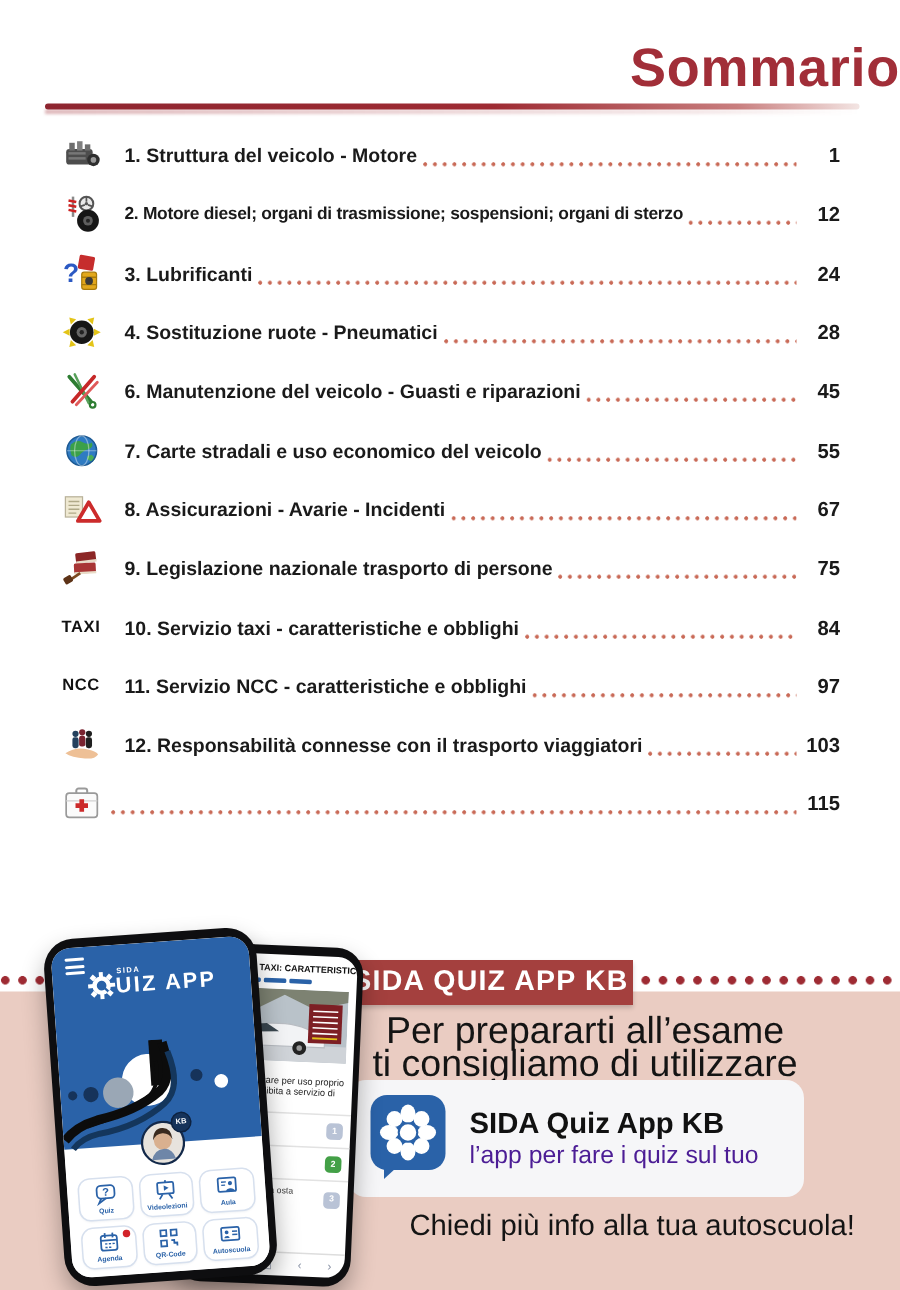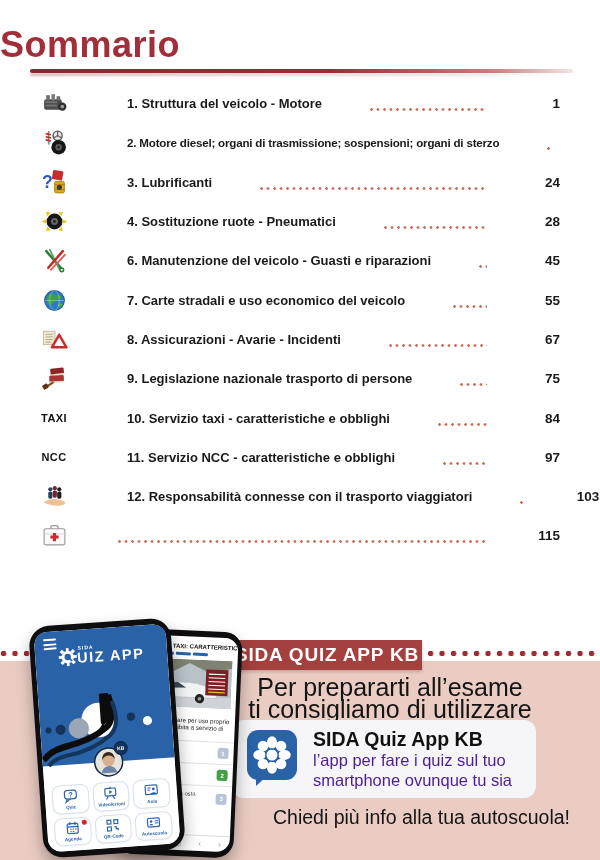--- a/index.html
+++ b/index.html
@@ -3,36 +3,36 @@
 <meta charset="utf-8">
 <style>
   html,body{margin:0;padding:0;}
   body{
     width:600px;height:860px;position:relative;overflow:hidden;
     background:#ffffff;font-family:"Liberation Sans", sans-serif;
     -webkit-font-smoothing:antialiased;
   }
   
   .page-title{
-    position:absolute;top:24px;left:0;width:100%;text-align:left;
+    position:absolute;top:24px;left:0;width:100%;text-align:right;
     font-size:36px;font-weight:bold;color:#A12E38;letter-spacing:0.5px;margin:0;
   }
   .title-rule{
     position:absolute;top:69px;left:30px;right:27px;height:4px;
     background:linear-gradient(90deg,#8e2630 0%,#9e2b33 55%,#c97f7f 85%,#f3e5e3 100%);
     border-radius:2px;
   }
   .title-rule::after{
     content:"";position:absolute;left:0;right:0;top:4px;height:3px;
     background:linear-gradient(90deg,rgba(158,43,51,.35),rgba(158,43,51,.12) 80%,rgba(158,43,51,0));
     filter:blur(1px);
   }
   
   .toc{position:absolute;top:84px;left:38px;right:40px;}
-  .toc-row{height:39.3px;display:flex;align-items:center;gap:44px;}
+  .toc-row{height:39.3px;display:flex;align-items:center;}
   .toc-icon{width:32px;height:32px;flex:0 0 32px;display:flex;align-items:center;justify-content:center;}
   .toc-icon-label{font-size:11px;font-weight:800;color:#111;letter-spacing:0.4px;}
   .toc-label{margin-left:13px;font-size:13px;font-weight:bold;color:#1a1a1a;white-space:nowrap;}
   .toc-label.small{font-size:11.6px;letter-spacing:-0.2px;}
   .toc-leader{
     flex:1;height:3px;margin:12px 3px 0 4px;min-width:6px;
     background-image:radial-gradient(circle at 1.5px 1.5px,#C96A57 1.15px,transparent 1.5px);
     background-size:6.5px 3px;background-repeat:repeat-x;
   }
   .toc-page{min-width:26px;text-align:right;font-size:13.5px;font-weight:bold;color:#1a1a1a;}
@@ -342,21 +342,20 @@
           <ellipse cx="37" cy="18" rx="5.3" ry="5.3"></ellipse>
           <ellipse cx="19" cy="36" rx="5.3" ry="5.3"></ellipse>
           <ellipse cx="37" cy="36" rx="5.3" ry="5.3"></ellipse>
         </g>
         <circle cx="28" cy="27" r="6.2" fill="#fff" stroke="#2A62A8" stroke-width="1.4"></circle>
       </svg>
   </span>
   <span class="card-text">
     <div class="card-title">SIDA Quiz App KB</div>
     <div class="card-line">l’app per fare i quiz sul tuo</div>
-    <div class="card-line">smartphone ovunque tu sia</div>
   </span>
 </div>
 
 <div class="promo-footer">Chiedi più info alla tua autoscuola!</div>
 
 <div class="phone phone-quiz">
   <div class="screen">
     <div class="p2-title">10. SERVIZIO TAXI: CARATTERISTICH...</div>
     <div class="p2-progress">
       <i class="seg-red"></i>

